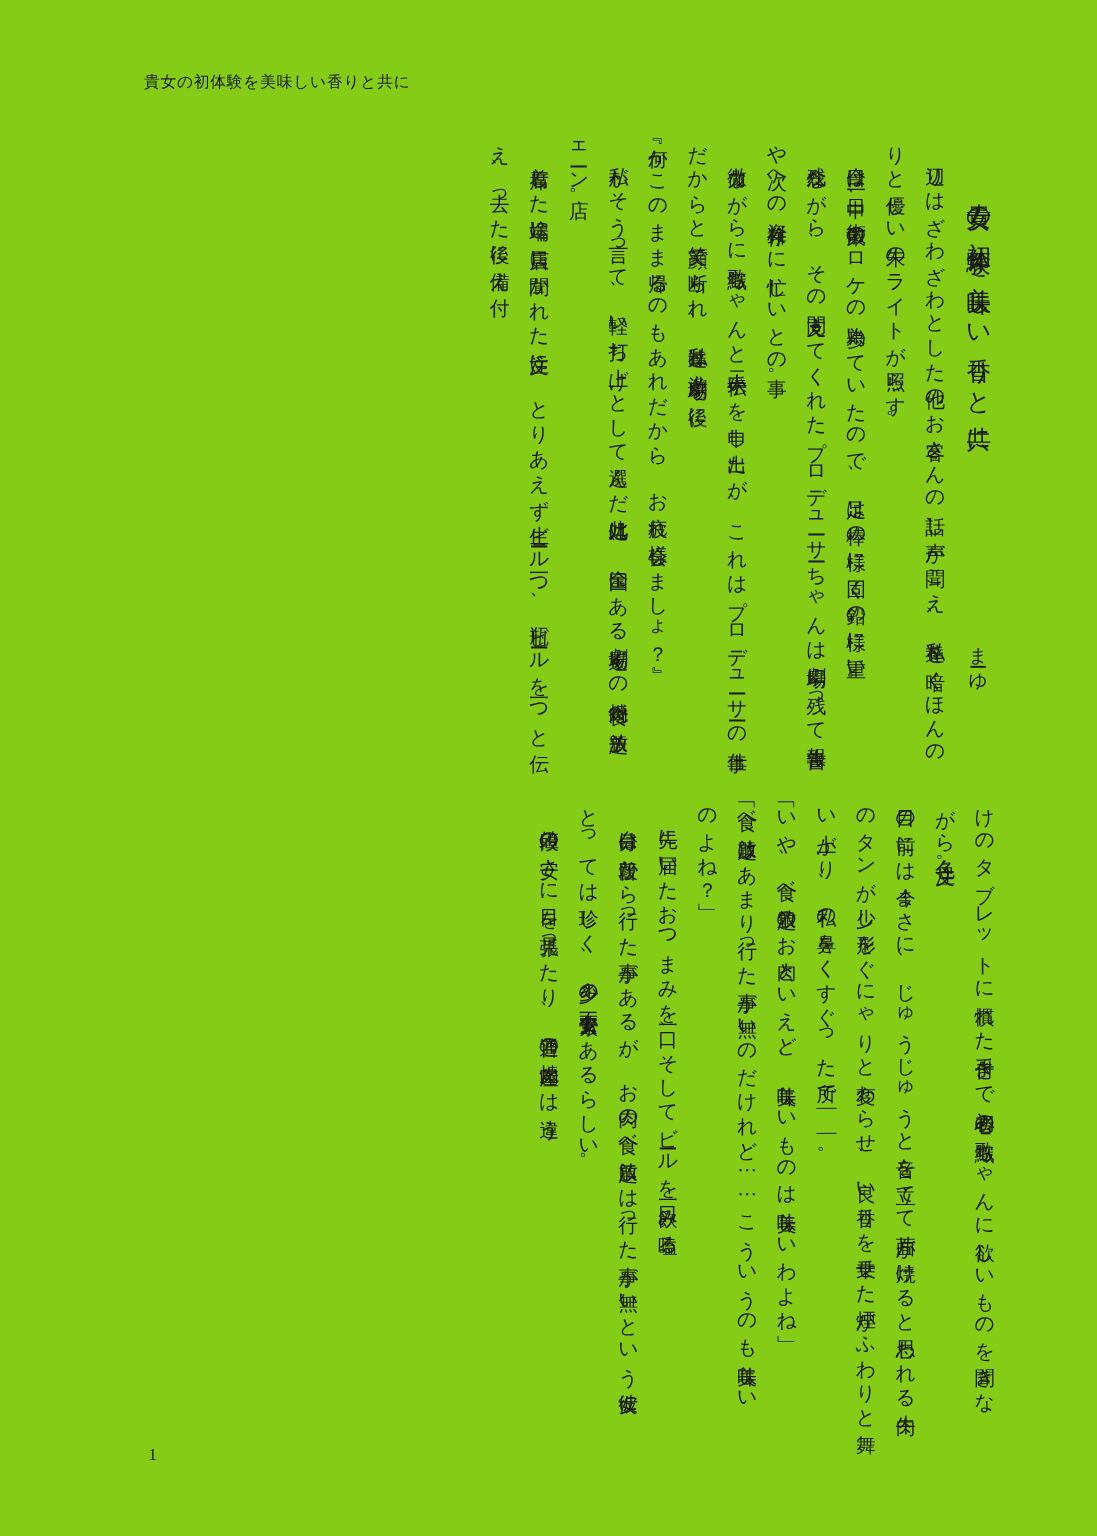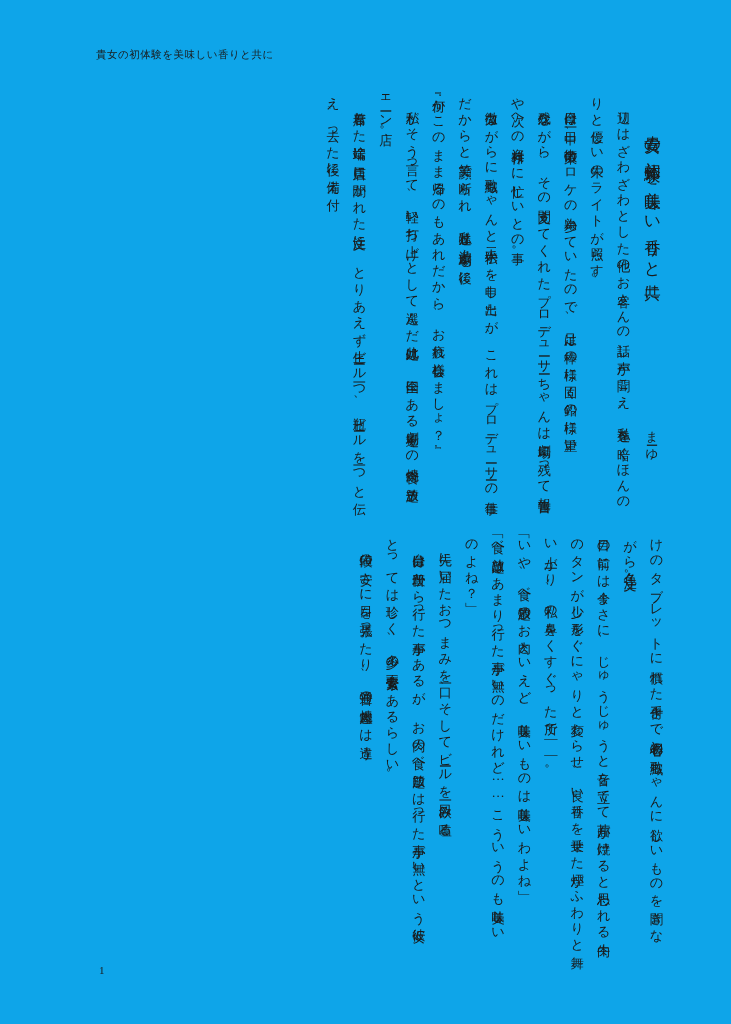--- a/index.html
+++ b/index.html
@@ -12,21 +12,21 @@
     height: 1024px;
     position: relative;
     font-family: "Liberation Serif", "DejaVu Serif", serif;
     color: #1a1a1a;
     overflow: hidden;
   }
 
   .page {
     position: absolute;
     inset: 0;
-    background: #0ea5e9;
+    background: #84cc16;
   }
 
   
   .running-header {
     position: absolute;
     top: 48px;
     left: 96px;
     font-size: 10.5px;
     letter-spacing: 0.5px;
     color: #1a1a1a;

